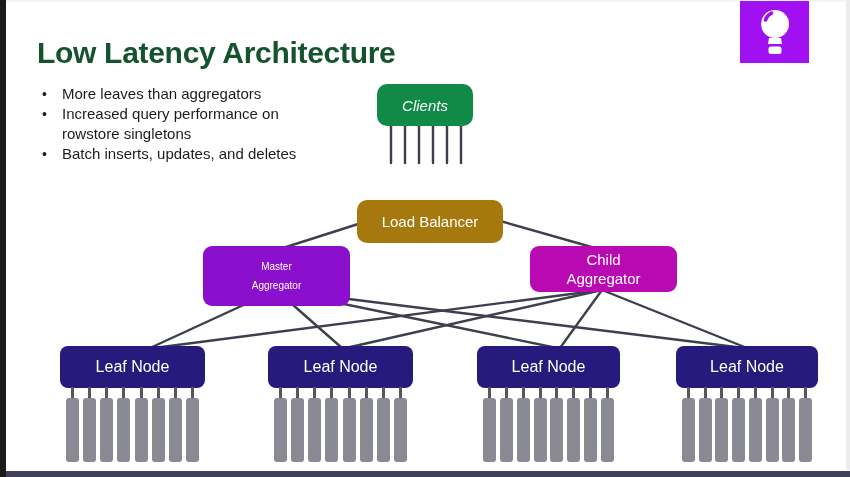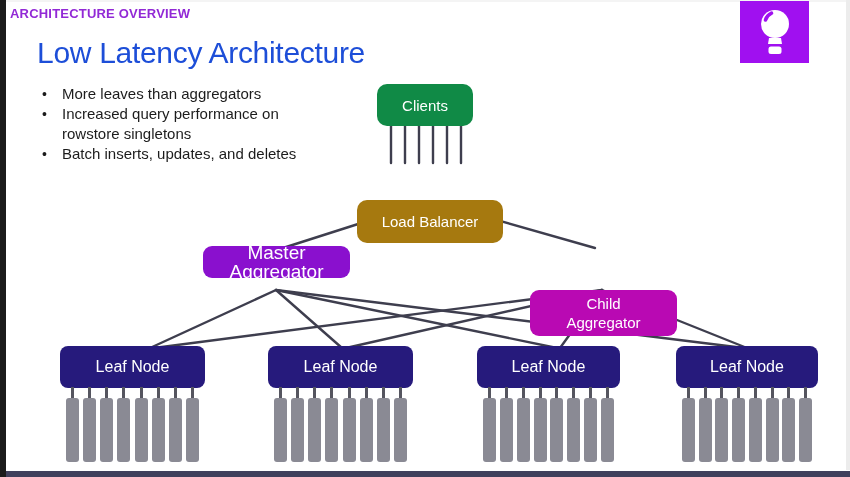--- a/index.html
+++ b/index.html
@@ -17,21 +17,21 @@
   .edge-right  { position: absolute; right: 0; top: 0; width: 4px; height: 477px; background: #ececec; }
   .edge-bottom { position: absolute; left: 0; bottom: 0; width: 850px; height: 7px; background: #40405c; border-top: 1px solid #ffffff; }
 
   .kicker {
     position: absolute; left: 10px; top: 6px;
     font-size: 13px; font-weight: bold; letter-spacing: 0.2px;
     color: #9229d6;
   }
   .title {
     position: absolute; left: 37px; top: 36px;
-    font-size: 30px; font-weight: normal; color: #1d4ed8;
+    font-size: 30px; font-weight: bold; color: #14532d;
     letter-spacing: -0.3px;
   }
   .bullets {
     position: absolute; left: 36px; top: 84px; width: 330px;
     margin: 0; padding: 0; list-style: none;
     font-size: 15px; color: #1c1c1c; line-height: 20px;
   }
   .bullets li {
     position: relative; padding-left: 26px; white-space: pre-line;
   }
@@ -43,24 +43,24 @@
   .corner-icon {
     position: absolute; left: 740px; top: 1px; width: 69px; height: 62px;
     display: flex; align-items: center; justify-content: center;
   }
 
   
   .node {
     position: absolute; display: flex; align-items: center; justify-content: center;
     color: #ffffff; text-align: center; z-index: 2;
   }
-  .node-clients        { left: 377px; top:  84px; width:  96px; height: 42px; border-radius: 10px; font-size: 15px; }
+  .node-clients        { left: 377px; top:  84px; width:  96px; height: 42px; border-radius: 10px; font-size: 15px; font-style: italic; }
   .node-load-balancer  { left: 357px; top: 160px; width: 146px; height: 43px; border-radius: 10px; font-size: 15px; }
-  .node-master-agg     { left: 203px; top: 246px; width: 147px; height: 32px; border-radius: 9px;  font-size: 19px; line-height: 19px; }
-  .node-child-agg      { left: 530px; top: 246px; width: 147px; height: 46px; border-radius: 9px;  font-size: 15px; line-height: 19px; margin-top: 44px; }
+  .node-master-agg     { left: 203px; top: 246px; width: 147px; height: 60px; border-radius: 9px;  font-size: 10px; line-height: 19px; }
+  .node-child-agg      { left: 530px; top: 246px; width: 147px; height: 46px; border-radius: 9px;  font-size: 15px; line-height: 19px; }
   .node-leaf           { top: 346px; height: 42px; border-radius: 8px; font-size: 16px; }
   .leaf-1 { left:  60px; width: 145px; }
   .leaf-2 { left: 268px; width: 145px; }
   .leaf-3 { left: 477px; width: 143px; }
   .leaf-4 { left: 676px; width: 142px; }
 
   .svg-edges { position: absolute; left: 0; top: 0; z-index: 1; pointer-events: none; }
 
   
   .partitions {
@@ -76,21 +76,20 @@
   .bar .body { width: 13px; height: 64px; background: #8a8a94; border-radius: 3px; }
 </style>
 </head>
 <body>
 
 <div class="slide">
 
   <div class="edge-top"></div>
   <div class="edge-right"></div>
 
-  <div class="kicker" style="color: rgb(146, 41, 214);">ARCHITECTURE OVERVIEW</div>
 
   <div class="corner-icon" style="background: rgb(160, 16, 240);">
     <svg width="40" height="50" viewBox="0 0 40 50" aria-hidden="true">
       <circle cx="20" cy="17" r="14" fill="#ffffff"></circle>
       <path d="M20 31 L14 31 L13 37 L27 37 L26 31 Z" fill="#ffffff"></path>
       <path d="M10.5 13 A 11 11 0 0 1 16.5 6.2" stroke="#a010f0" stroke-width="3.6" fill="none" stroke-linecap="round"></path>
       <rect x="13.5" y="39.5" width="13" height="7.5" rx="2.5" fill="#ffffff"></rect>
     </svg>
   </div>
 

